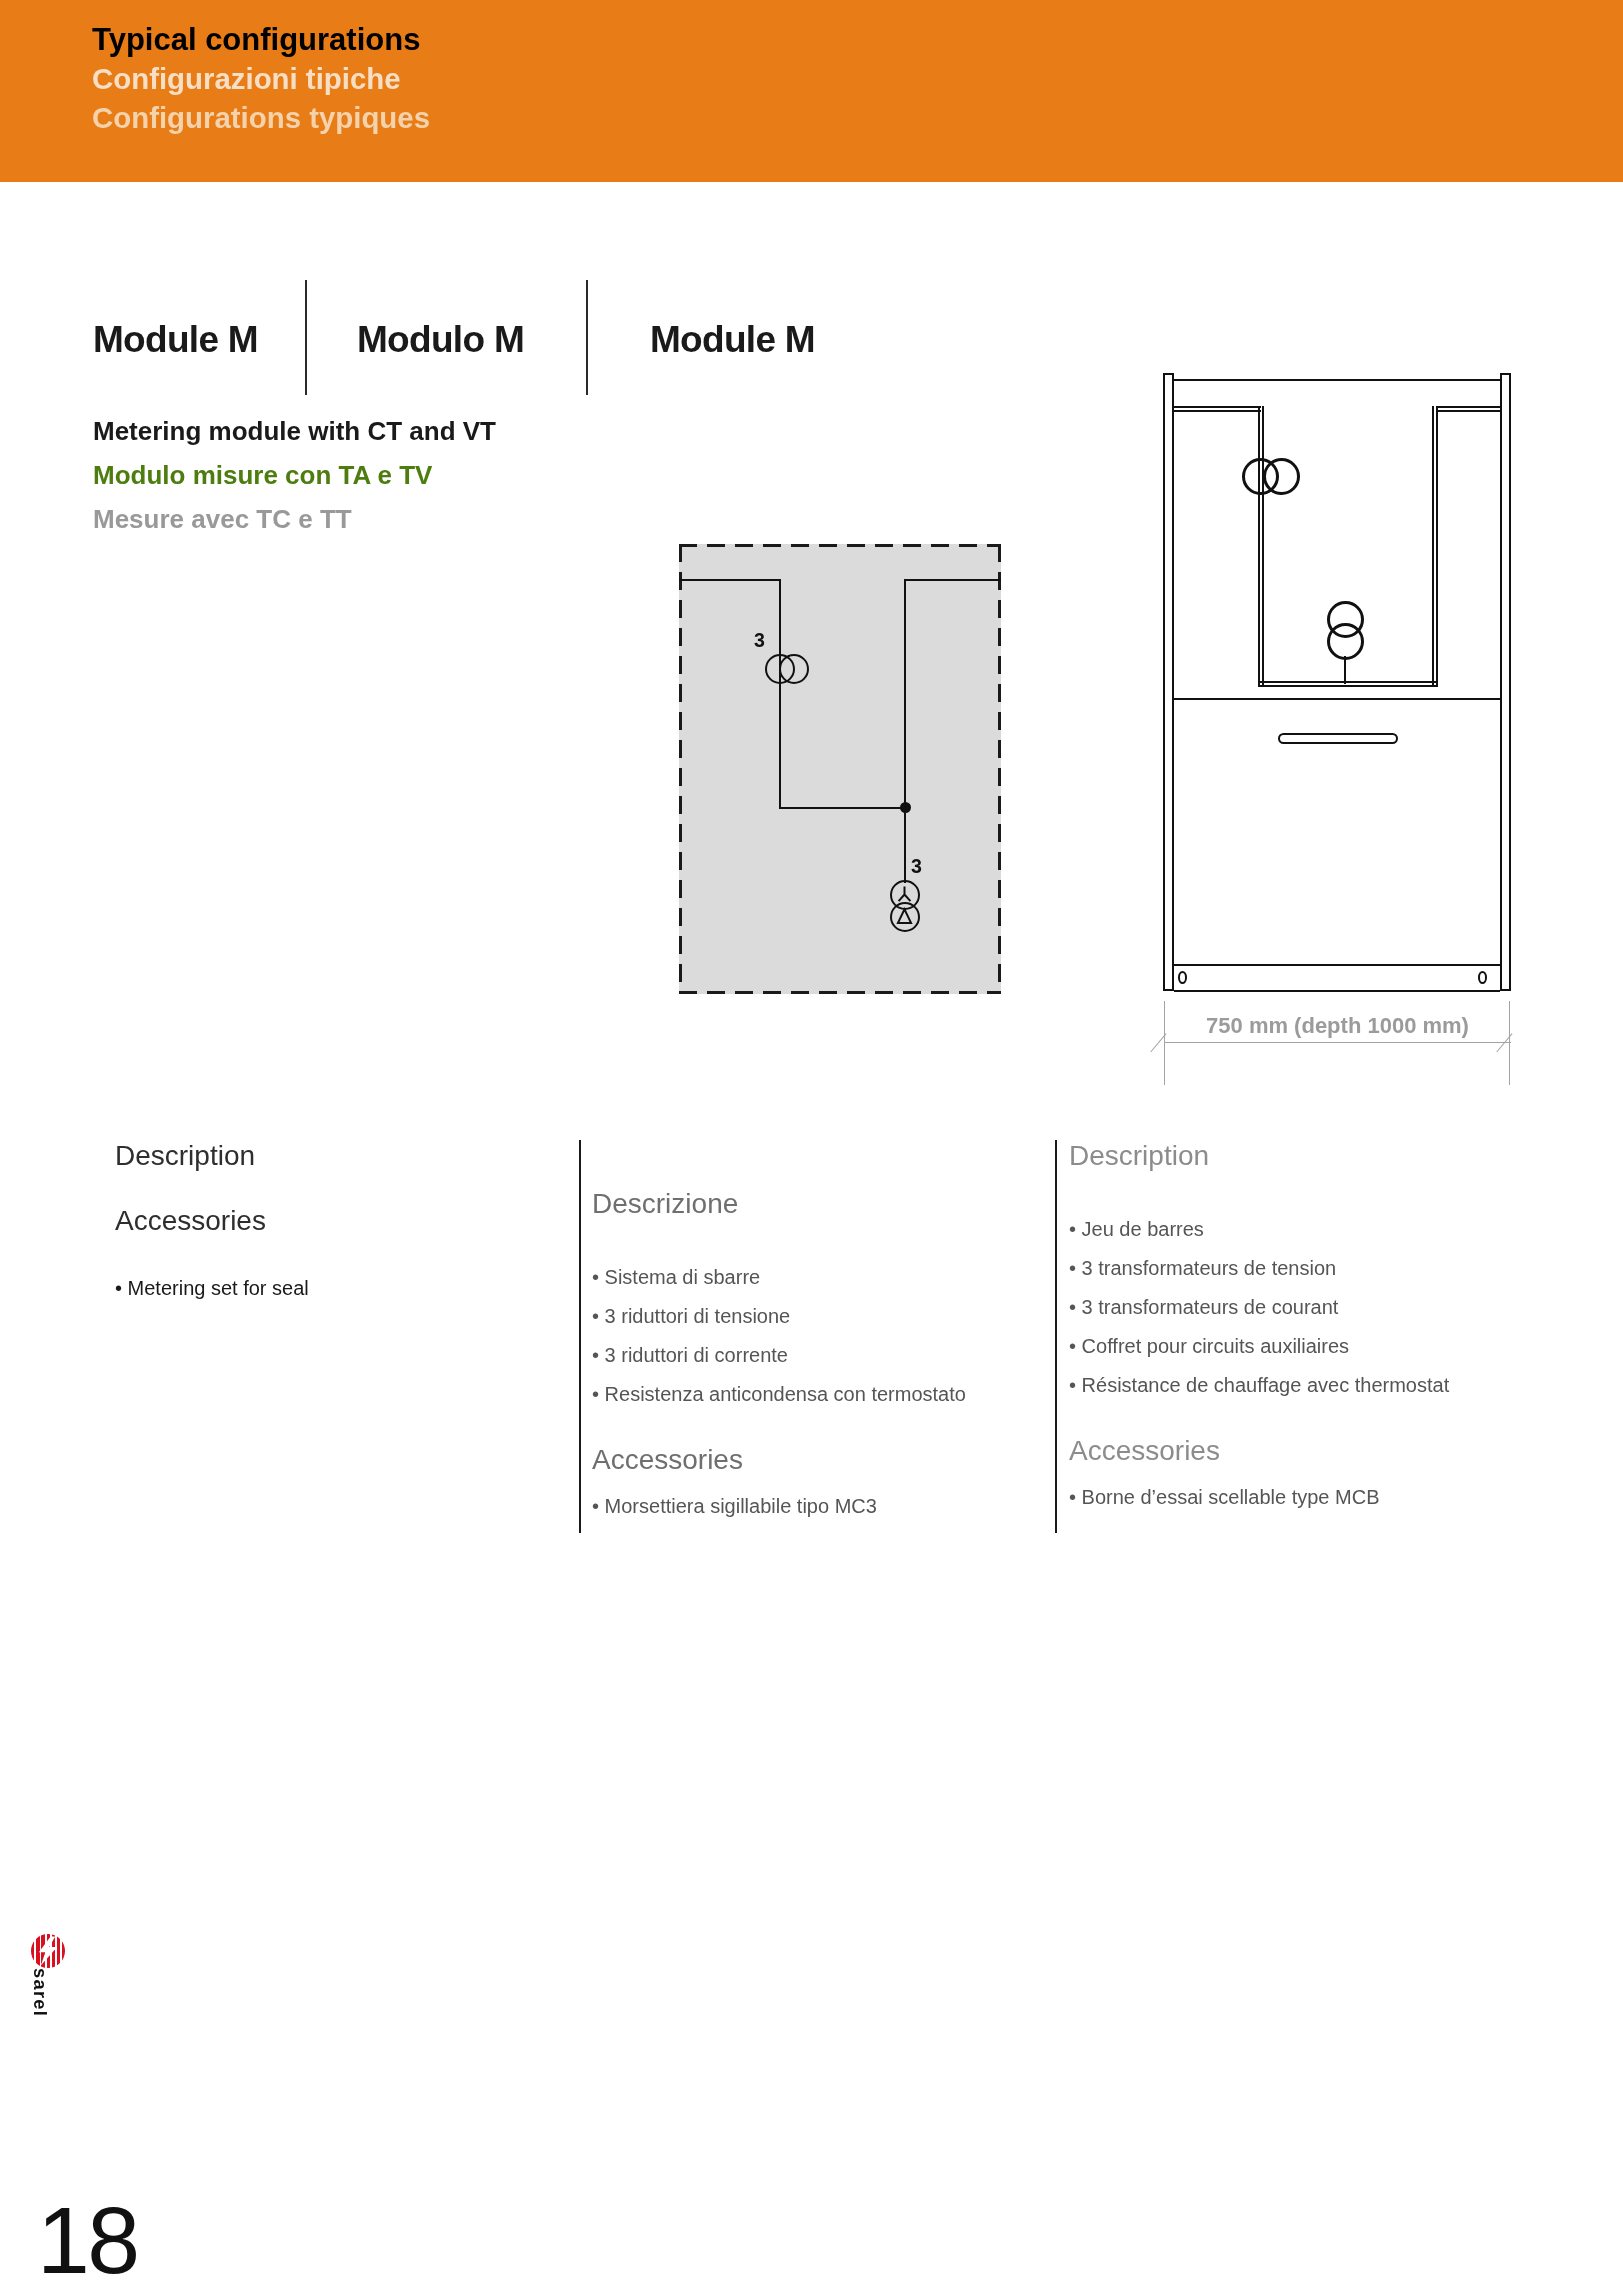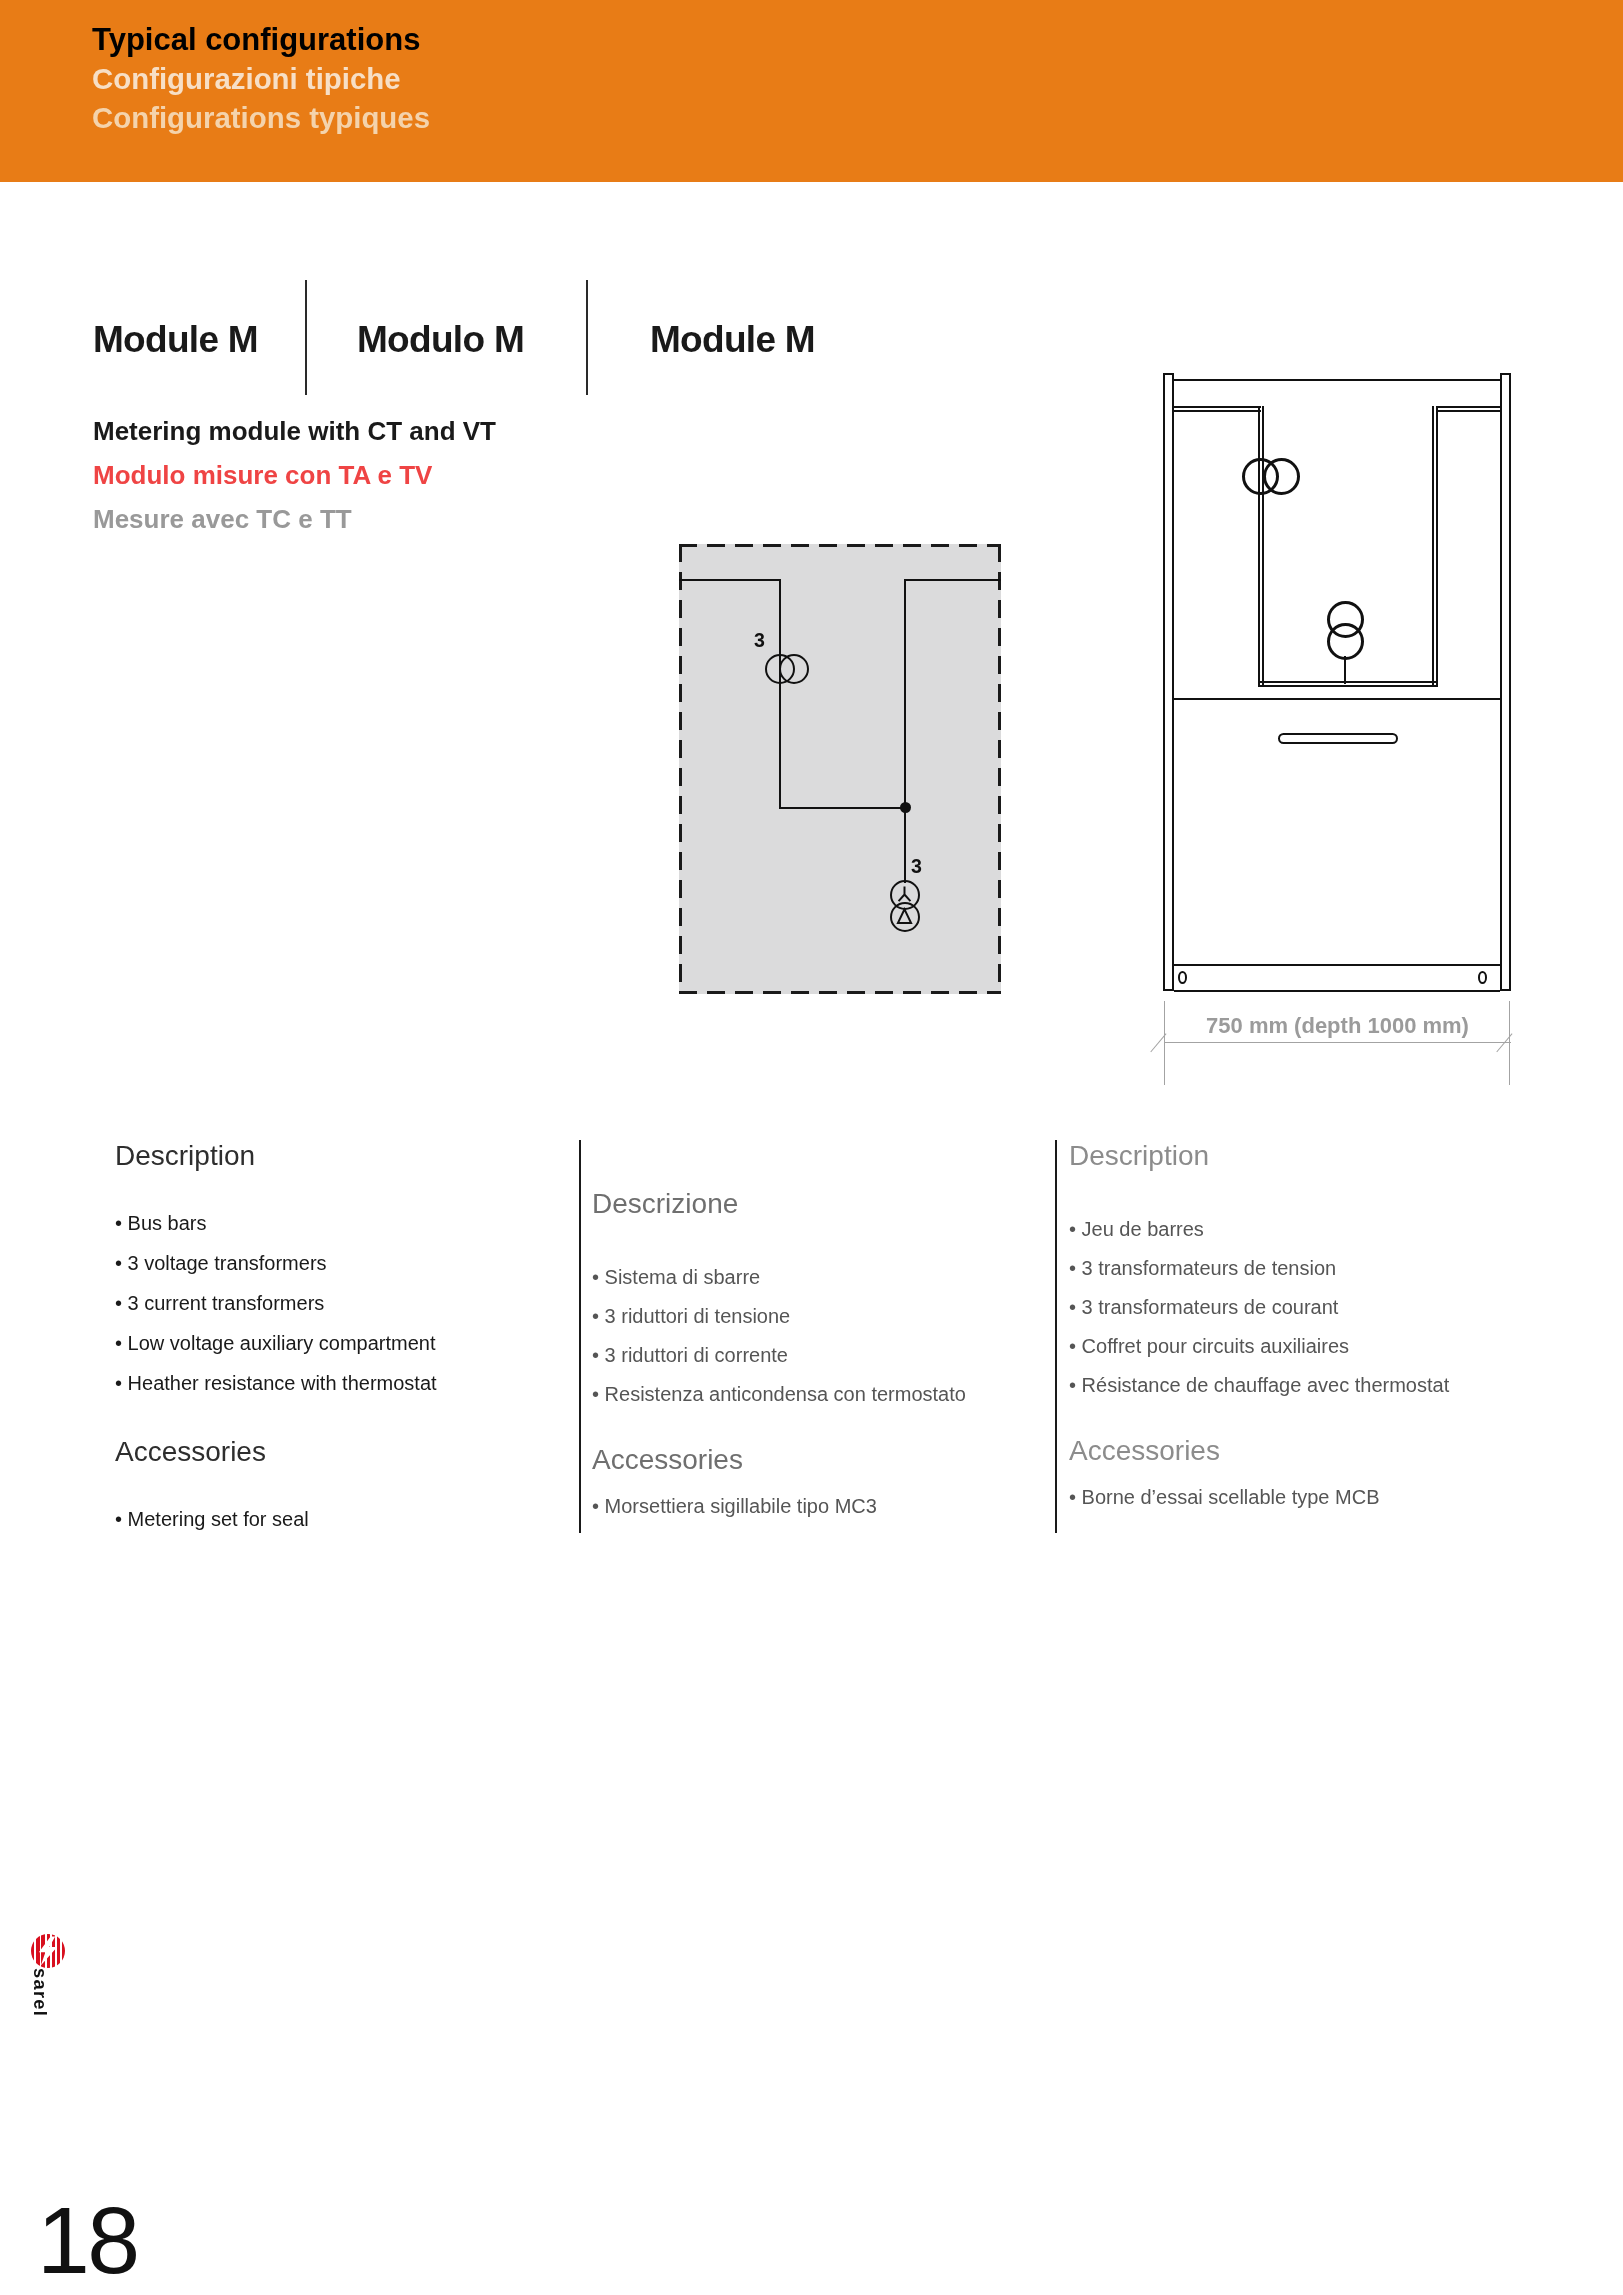--- a/index.html
+++ b/index.html
@@ -84,21 +84,21 @@
     <div class="header-line hl3" style="color:#f4d3ac;">Configurations typiques</div>
   </div>
 
   <div class="module-title" style="left:93px;">Module M</div>
   <div class="title-divider" style="left:305px;"></div>
   <div class="module-title" style="left:357px;">Modulo M</div>
   <div class="title-divider" style="left:586px;"></div>
   <div class="module-title" style="left:650px;">Module M</div>
 
   <div class="subtitle" style="top:416px;color:#1a1a1a;">Metering module with CT and VT</div>
-  <div class="subtitle" style="top:460px;color:#ef4444;">Modulo misure con TA e TV</div>
+  <div class="subtitle" style="top:460px;color:#4d7c0f;">Modulo misure con TA e TV</div>
   <div class="subtitle" style="top:504px;color:#999999;">Mesure avec TC e TT</div>
 
   <div class="schematic">
     <div class="dash-h" style="top:0;"></div>
     <div class="dash-h" style="bottom:0;"></div>
     <div class="dash-v" style="left:0;"></div>
     <div class="dash-v" style="right:0;"></div>
 
     <div class="sline" style="left:0;top:35px;width:101px;height:2px;"></div>
     <div class="sline" style="left:225px;top:35px;width:97px;height:2px;"></div>
@@ -151,27 +151,20 @@
     <div class="dim" style="left:5.9px;top:631px;width:1.3px;height:84px;"></div>
     <div class="dim" style="left:351px;top:631px;width:1.3px;height:84px;"></div>
     <div class="dim" style="left:6.5px;top:672px;width:346px;height:1.3px;"></div>
     <div class="dim" style="left:0px;top:661px;width:1.3px;height:23.6px;transform:rotate(40deg);"></div>
     <div class="dim" style="left:346px;top:661px;width:1.3px;height:23.6px;transform:rotate(40deg);"></div>
     <div class="dim-text">750 mm (depth 1000 mm)</div>
   </div>
 
   <div class="col c1" style="left:115px;width:432px;">
     <h3 class="col-heading">Description</h3>
-    <ul class="items">
-      <li>Bus bars</li>
-      <li>3 voltage transformers</li>
-      <li>3 current transformers</li>
-      <li>Low voltage auxiliary compartment</li>
-      <li>Heather resistance with thermostat</li>
-    </ul>
     <h3 class="col-heading acc">Accessories</h3>
     <ul class="accl">
       <li>Metering set for seal</li>
     </ul>
   </div>
 
   <div class="col-divider" style="left:579px;"></div>
 
   <div class="col c2" style="left:592px;width:452px;">
     <h3 class="col-heading">Descrizione</h3>

